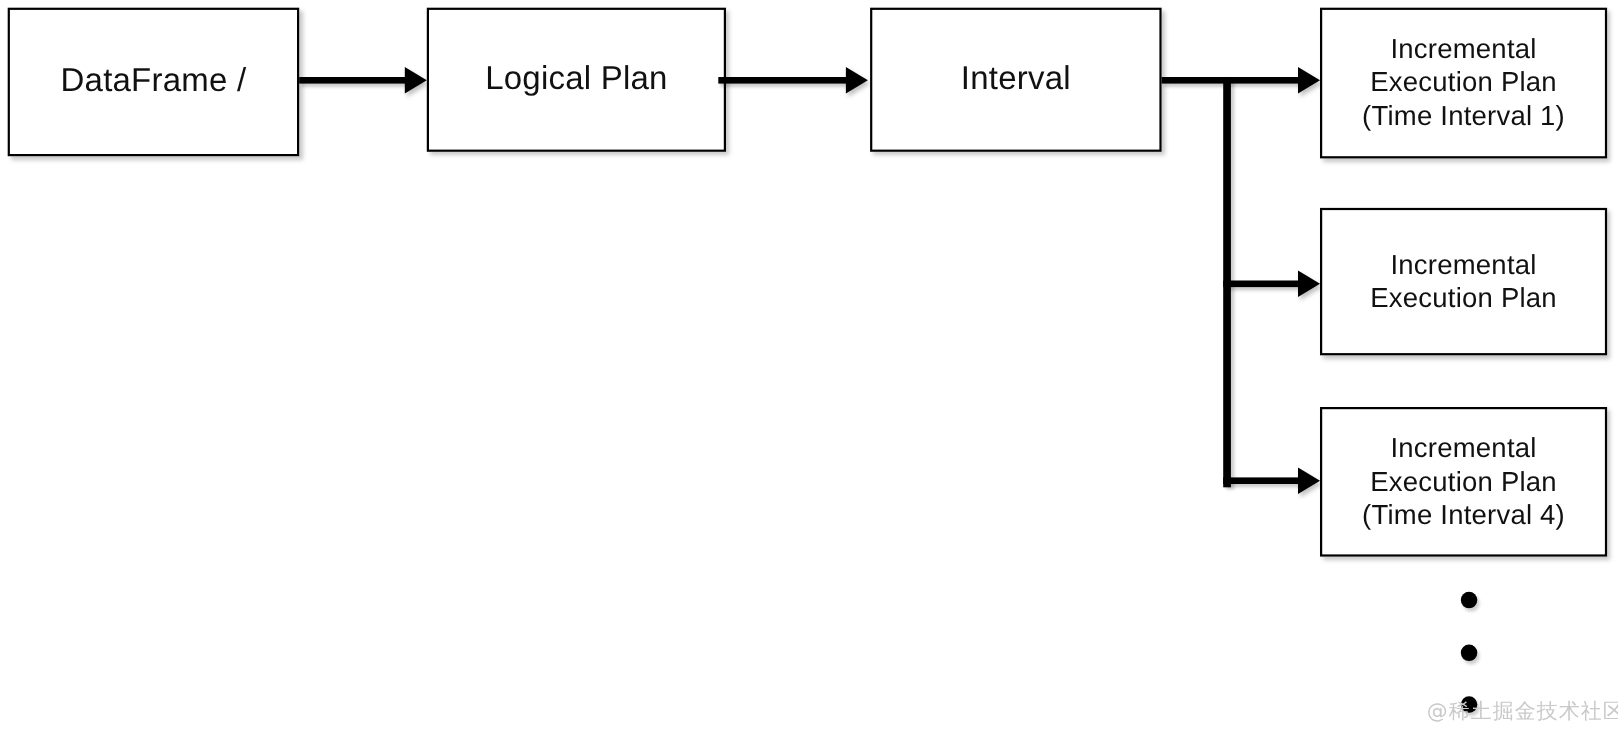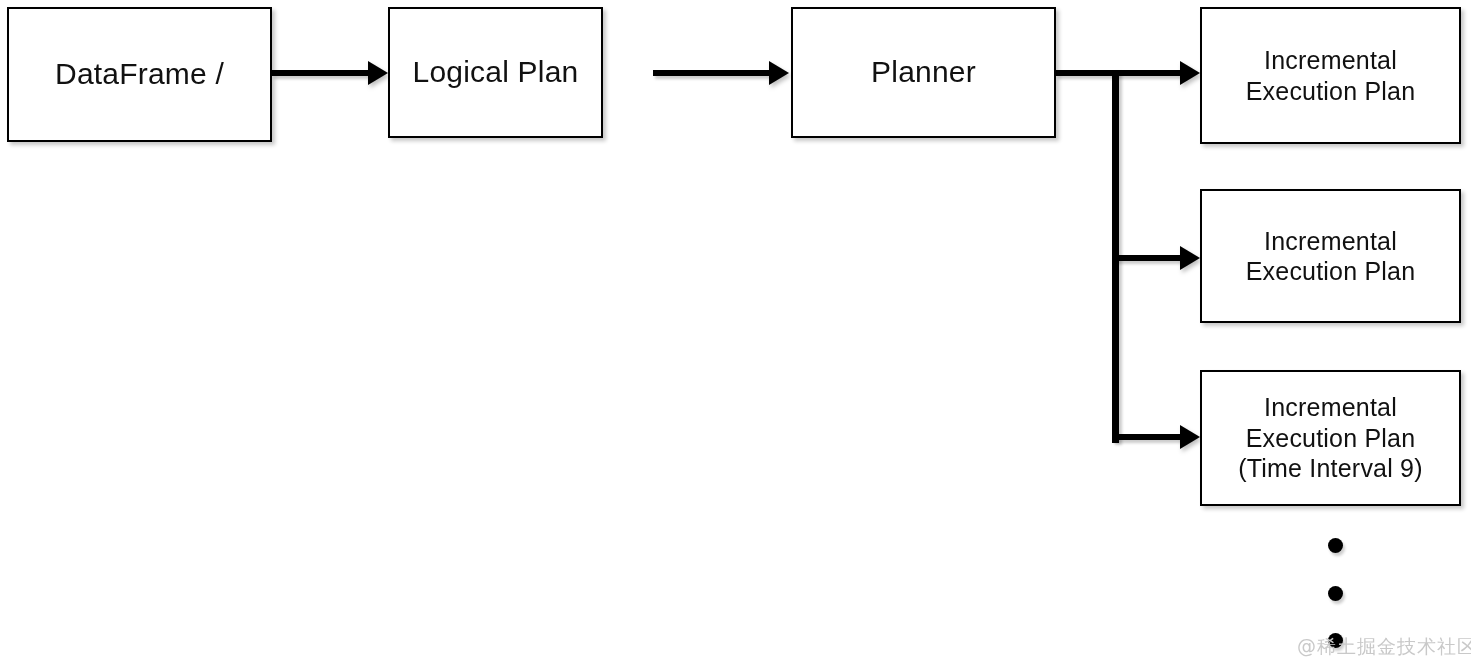--- a/index.html
+++ b/index.html
@@ -31,21 +31,21 @@
     letter-spacing: 0.2px;
   }
   .node .label {
     display: block;
     line-height: 1.22;
     padding: 0 6px;
   }
   .node .label .ln { display: block; }
 
   #node-dataframe   { left: 7px;    top: 7px;   width: 265px; height: 135px; font-size: 30px; }
-  #node-logicalplan { left: 388px;  top: 7px;   width: 215px; height: 131px; font-size: 30px; }
+  #node-logicalplan { left: 388px;  top: 7px;   width: 272px; height: 131px; font-size: 30px; }
   #node-planner     { left: 791px;  top: 7px;   width: 265px; height: 131px; font-size: 30px; }
   #node-iep-1       { left: 1200px; top: 7px;   width: 261px; height: 137px; font-size: 25px; }
   #node-iep-2       { left: 1200px; top: 189px; width: 261px; height: 134px; font-size: 25px; }
   #node-iep-3       { left: 1200px; top: 370px; width: 261px; height: 136px; font-size: 25px; }
 
   
   .hline {
     position: absolute;
     height: 6px;
     background: #000000;
@@ -121,51 +121,52 @@
     <span class="label">
       <span class="ln">Logical Plan</span>
     </span>
   </div>
 
   <div class="hline" id="conn-lp-pl-line"></div>
   <div class="arrowhead" id="conn-lp-pl-head"></div>
 
   <div class="node" id="node-planner">
     <span class="label">
-      <span class="ln">Planner</span>
+      <span class="ln">Interval</span>
     </span>
   </div>
 
   <div class="hline" id="conn-trunk-top"></div>
   <div class="arrowhead" id="conn-branch1-head"></div>
   <div class="vline" id="conn-trunk-vert"></div>
   <div class="hline" id="conn-branch2-line"></div>
   <div class="arrowhead" id="conn-branch2-head"></div>
   <div class="hline" id="conn-branch3-line"></div>
   <div class="arrowhead" id="conn-branch3-head"></div>
 
   <div class="node" id="node-iep-1">
     <span class="label">
       <span class="ln">Incremental</span>
       <span class="ln">Execution Plan</span>
+      <span class="ln">(Time Interval 1)</span>
     </span>
   </div>
 
   <div class="node" id="node-iep-2">
     <span class="label">
       <span class="ln">Incremental</span>
       <span class="ln">Execution Plan</span>
     </span>
   </div>
 
   <div class="node" id="node-iep-3">
     <span class="label">
       <span class="ln">Incremental</span>
       <span class="ln">Execution Plan</span>
-      <span class="ln">(Time Interval 9)</span>
+      <span class="ln">(Time Interval 4)</span>
     </span>
   </div>
 
   <div class="ellipsis-dot" id="ellipsis-dot-1"></div>
   <div class="ellipsis-dot" id="ellipsis-dot-2"></div>
   <div class="ellipsis-dot" id="ellipsis-dot-3"></div>
 
   <div id="watermark">@稀土掘金技术社区</div>
 
 </div>

